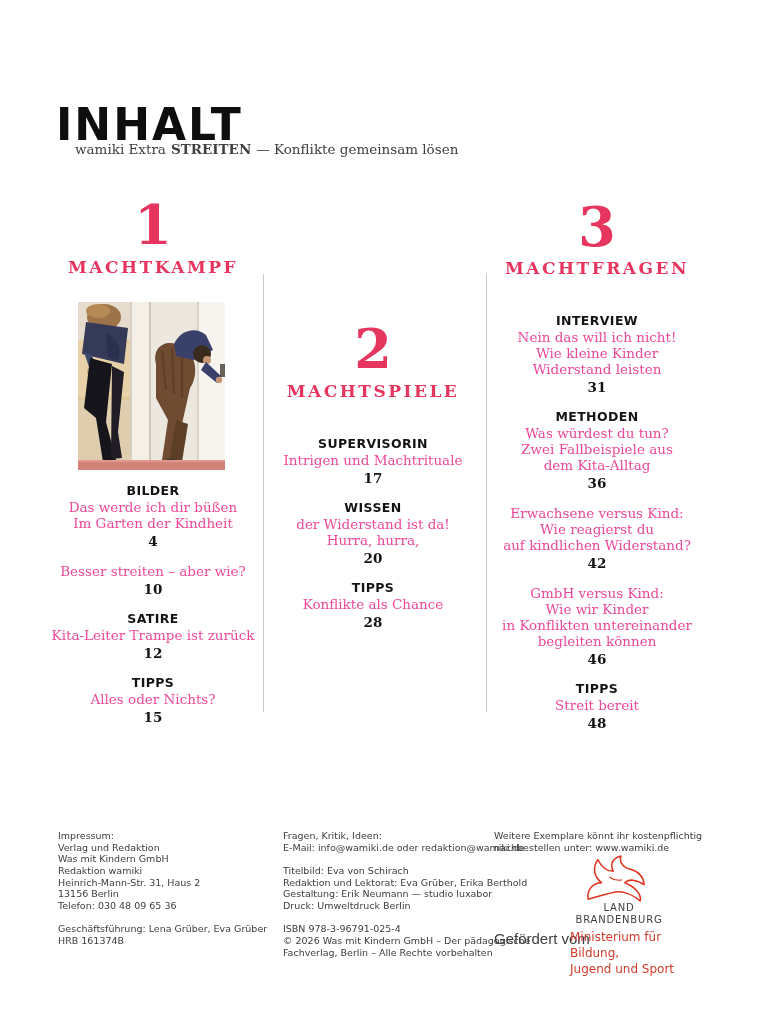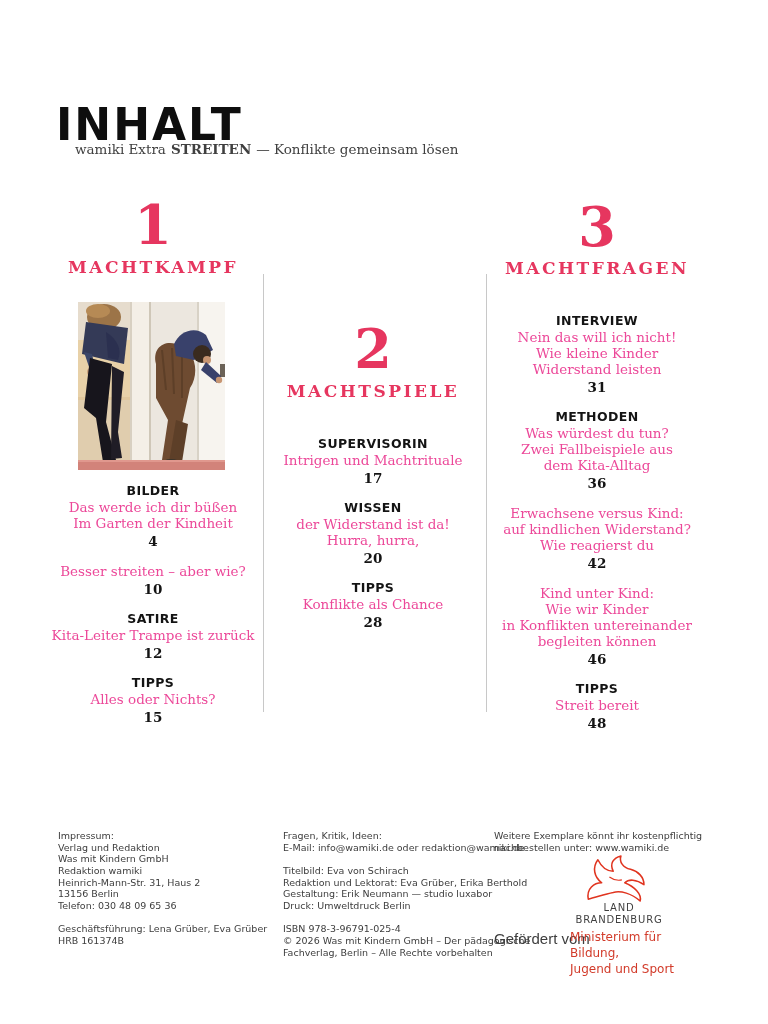--- a/index.html
+++ b/index.html
@@ -198,30 +198,30 @@
           <div class="entry-line">Zwei Fallbeispiele aus</div>
           <div class="entry-line">dem Kita-Alltag</div>
         </div>
     <div class="entry-page">36</div>
   </div>
 
   <div class="entry">
 
     <div class="entry-lines">
           <div class="entry-line">Erwachsene versus Kind:</div>
+          <div class="entry-line">Wie reagierst du</div>
           <div class="entry-line">auf kindlichen Widerstand?</div>
-          <div class="entry-line">Wie reagierst du</div>
         </div>
     <div class="entry-page">42</div>
   </div>
 
   <div class="entry">
 
     <div class="entry-lines">
-          <div class="entry-line">Kind unter Kind:</div>
+          <div class="entry-line">GmbH versus Kind:</div>
           <div class="entry-line">Wie wir Kinder</div>
           <div class="entry-line">in Konflikten untereinander</div>
           <div class="entry-line">begleiten können</div>
         </div>
     <div class="entry-page">46</div>
   </div>
 
   <div class="entry">
     <div class="entry-heading">TIPPS</div>
     <div class="entry-lines">

